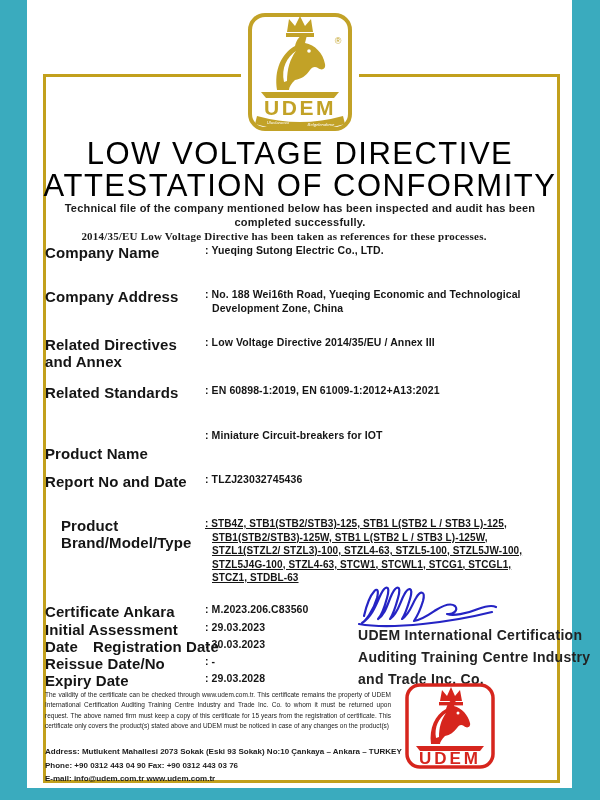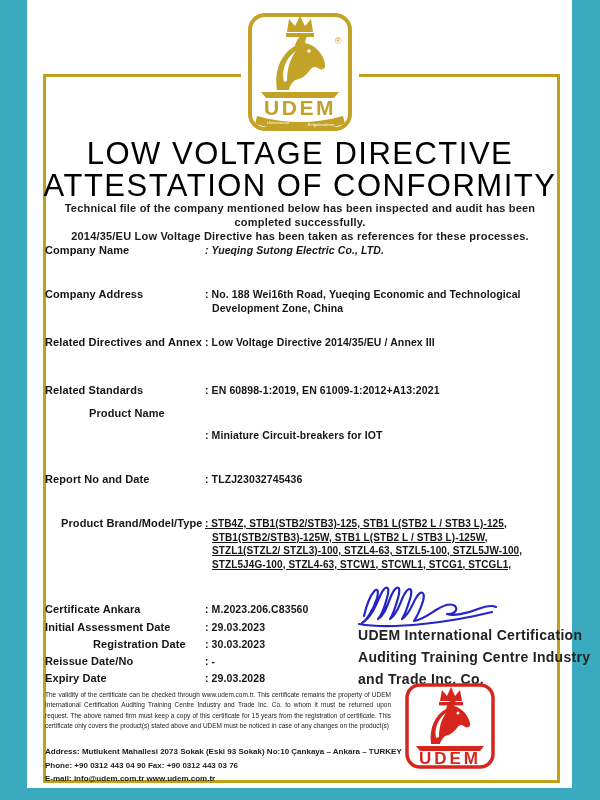--- a/index.html
+++ b/index.html
@@ -13,21 +13,21 @@
   .abs{position:absolute;}
   
   #gold-frame{position:absolute;left:43px;top:74px;width:511px;height:706px;border:3px solid #C2A01C;border-top:none;}
   .gold-topline{position:absolute;top:74px;height:3px;background:#C2A01C;}
   
   #logo-wrap{position:absolute;left:246px;top:12px;width:108px;height:120px;background:#fff;}
   
   .title{position:absolute;left:0;width:600px;text-align:center;font-size:31px;letter-spacing:1.5px;color:#000000;white-space:nowrap;}
   .intro{position:absolute;left:60px;width:480px;text-align:center;font-size:11px;font-weight:bold;letter-spacing:0.2px;line-height:14px;color:#1c1c1c;}
   
-  .flabel{position:absolute;left:45px;width:158px;font-size:11px;font-weight:bold;letter-spacing:0.1px;}
+  .flabel{position:absolute;left:45px;width:158px;font-size:15px;font-weight:bold;letter-spacing:0.1px;}
   .fvalue{position:absolute;left:205px;width:352px;font-size:10.5px;font-weight:bold;letter-spacing:0.1px;line-height:13.5px;}
   .fvalue div{white-space:nowrap;}
   .fvalue .indent{padding-left:7px;}
   .brandline{font-size:10px;}
   
   .issuer{position:absolute;left:358px;font-size:14px;font-weight:bold;letter-spacing:0.3px;color:#222;white-space:nowrap;}
   
   #fineprint{position:absolute;left:45px;top:690px;width:346px;font-size:6.5px;line-height:10.4px;text-align:justify;color:#222;}
   
   .footline{position:absolute;left:45px;font-size:8px;font-weight:bold;color:#1c1c1c;white-space:nowrap;}
@@ -58,49 +58,50 @@
         <text x="32" y="112" text-anchor="middle" font-size="4.2" font-style="italic" fill="#ffffff">Uluslararası</text>
         <text x="75" y="114" text-anchor="middle" font-size="4.2" font-style="italic" fill="#ffffff">Belgelendirme</text>
         <text x="92" y="32" text-anchor="middle" font-size="9" fill="#C2A227">®</text>
       </g>
     </svg>
   </div>
 
   <div class="title" style="top:136px;">LOW VOLTAGE DIRECTIVE</div>
   <div class="title" style="top:168px;">ATTESTATION OF CONFORMITY</div>
   <div class="intro" style="top:201px;">Technical file of the company mentioned below has been inspected and audit has been completed successfully.</div>
-  <div class="intro" style="top:229px;white-space:nowrap;left:50px;width:500px;">2014/35/EU Low Voltage Directive has been taken as references for these processes.</div>
+  <div class="intro" style="top:229px;white-space:nowrap;left:34px;width:500px;font-family:Liberation Serif, serif;">2014/35/EU Low Voltage Directive has been taken as references for these processes.</div>
 
   <div class="flabel" style="top:244px;">Company Name</div>
-  <div class="fvalue" style="top:244px;font-style:italic;">: Yueqing Sutong Electric Co., LTD.</div>
+  <div class="fvalue" style="top:244px;">: Yueqing Sutong Electric Co., LTD.</div>
 
   <div class="flabel" style="top:288px;">Company Address</div>
   <div class="fvalue" style="top:288px;">
     <div>: No. 188 Wei16th Road, Yueqing Economic and Technological</div>
     <div class="indent">Development Zone, China</div>
   </div>
 
   <div class="flabel" style="top:336px;">Related Directives and Annex</div>
   <div class="fvalue" style="top:336px;">: Low Voltage Directive 2014/35/EU / Annex III</div>
 
   <div class="flabel" style="top:384px;">Related Standards</div>
   <div class="fvalue" style="top:384px;">: EN 60898-1:2019, EN 61009-1:2012+A13:2021</div>
 
-  <div class="flabel" style="top:407px;margin-left:44px;">Product Name</div>
+  <div class="flabel" style="top:445px;">Product Name</div>
   <div class="fvalue" style="top:429px;">: Miniature Circuit-breakers for IOT</div>
 
   <div class="flabel" style="top:473px;">Report No and Date</div>
   <div class="fvalue" style="top:473px;">: TLZJ23032745436</div>
 
   <div class="flabel" style="top:517px;padding-left:16px;">Product Brand/Model/Type</div>
   <div class="fvalue" style="top:517px;text-decoration:underline;">
     <div class="brandline">: STB4Z, STB1(STB2/STB3)-125, STB1 L(STB2 L / STB3 L)-125,</div>
     <div class="brandline indent">STB1(STB2/STB3)-125W, STB1 L(STB2 L / STB3 L)-125W,</div>
     <div class="brandline indent">STZL1(STZL2/ STZL3)-100, STZL4-63, STZL5-100, STZL5JW-100,</div>
     <div class="brandline indent">STZL5J4G-100, STZL4-63, STCW1, STCWL1, STCG1, STCGL1,</div>
+    <div class="brandline indent">STCZ1, STDBL-63</div>
   </div>
 
   <div class="flabel" style="top:603px;">Certificate Ankara</div>
   <div class="fvalue" style="top:603px;">: M.2023.206.C83560</div>
   <div class="flabel" style="top:621px;">Initial Assessment Date</div>
   <div class="fvalue" style="top:621px;">: 29.03.2023</div>
   <div class="flabel" style="top:638px;padding-left:48px;">Registration Date</div>
   <div class="fvalue" style="top:638px;">: 30.03.2023</div>
   <div class="flabel" style="top:655px;">Reissue Date/No</div>
   <div class="fvalue" style="top:655px;">: -</div>

